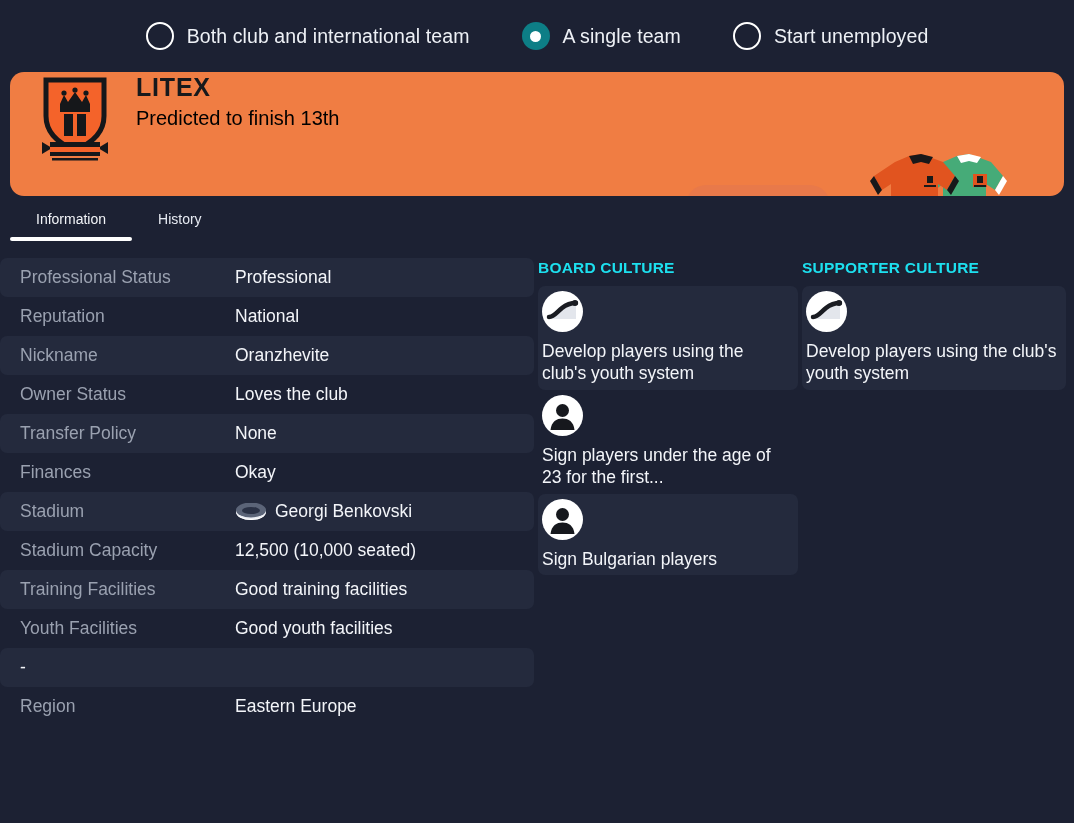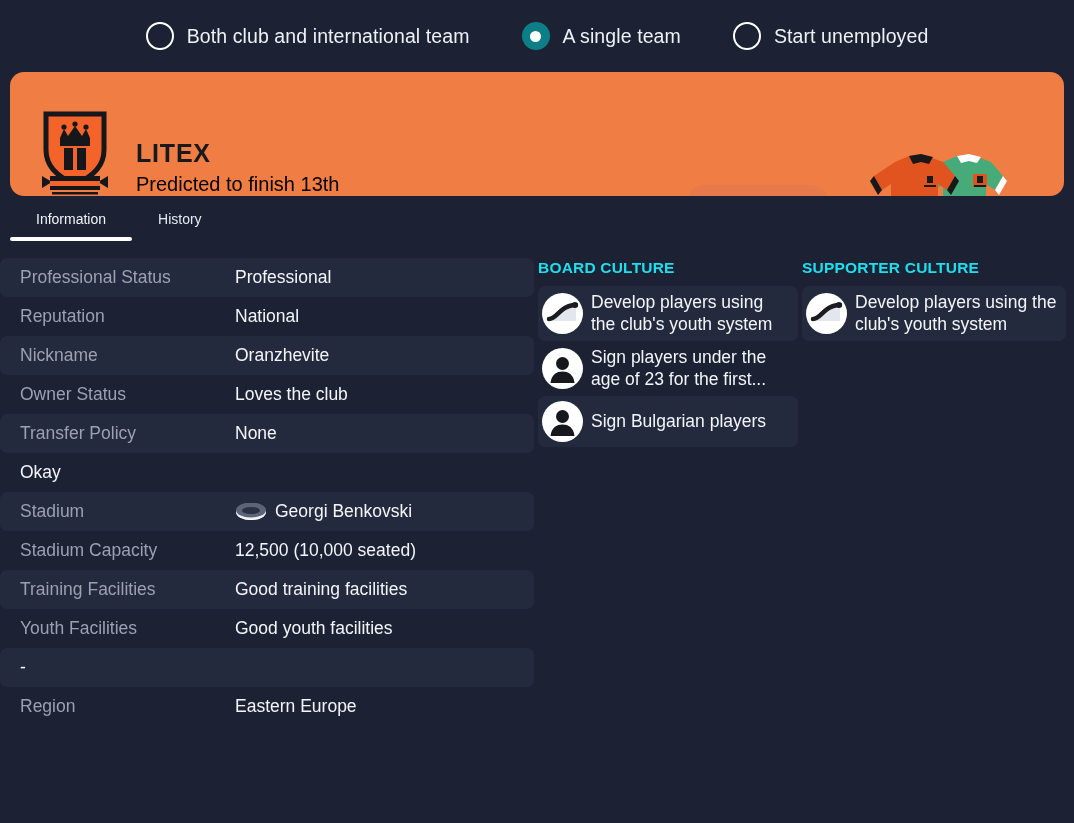--- a/index.html
+++ b/index.html
@@ -56,21 +56,21 @@
   }
 
   
   .banner {
     position: absolute;
     left: 10px; top: 72px;
     width: 1054px; height: 124px;
     background: #f07d43;
     border-radius: 14px;
     display: flex;
-    align-items: flex-end;
+    align-items: flex-start;
     overflow: hidden;
   }
   .badge {
     margin-left: 28px;
     width: 74px; height: 90px;
     flex: none;
     position: relative;
   }
   .club-text { margin-left: 24px; }
   .club-name {
@@ -167,25 +167,26 @@
   .culture-title {
     color: #1de0ef;
     font-size: 15.5px;
     font-weight: bold;
     letter-spacing: .2px;
     margin-bottom: 9px;
     white-space: nowrap;
   }
   .culture-item {
     display: flex;
-    align-items: center;
+    align-items: flex-start;
     gap: 8px;
     border-radius: 7px;
     padding: 5px 6px 5px 4px;
     min-height: 46px;
+    flex-direction: column;
   }
   .culture-item.alt { background: #242a3d; }
   .culture-icon { width: 41px; height: 41px; flex: none; }
   .culture-text {
     color: #f3f5f9;
     font-size: 17.5px;
     line-height: 1.28;
   }
 </style>
 </head>
@@ -303,20 +304,21 @@
   </div>
 
   <div class="info-row alt">
     <div class="info-key">Transfer Policy</div>
     <div class="info-val">
         <span>None</span>
       </div>
   </div>
 
   <div class="info-row">
+    <div class="info-key">Finances</div>
     <div class="info-val">
         <span>Okay</span>
       </div>
   </div>
 
   <div class="info-row alt">
     <div class="info-key">Stadium</div>
     <div class="info-val">
       <span class="stadium-icon">
         <svg viewBox="0 0 32 18" width="32" height="18">

